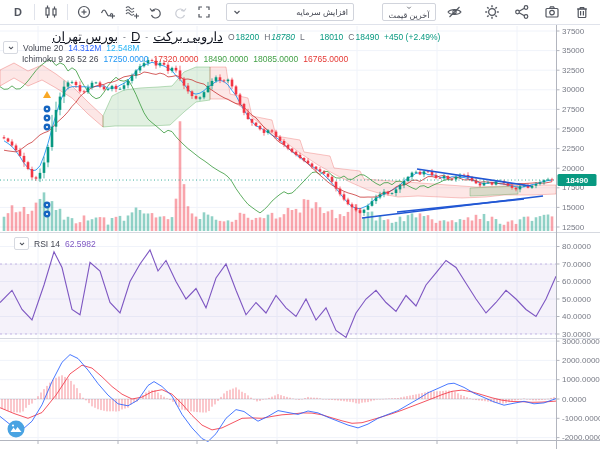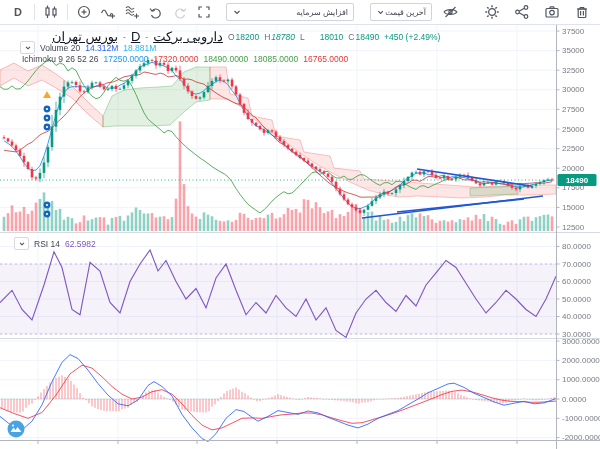--- a/index.html
+++ b/index.html
@@ -85,21 +85,21 @@
         <polyline points="13,10 13,13 10,13"></polyline>
           <polyline points="6,13 3,13 3,10"></polyline>
       </svg>
     </div>
     <div class="dd" style="width:128px;margin-left:10px;">
       <svg class="icn" width="10" height="10" viewBox="0 0 10 10" fill="none" stroke="#51555e" stroke-width="1.2">
           <polyline points="2.5,4 5,6.5 7.5,4"></polyline>
         </svg>
       <span class="lbl">افزایش سرمایه</span>
     </div>
-    <div class="dd" style="width:62px;margin-left:16px;">
+    <div class="dd" style="width:54px;margin-left:28px;flex-direction:column;">
       <svg class="icn" width="10" height="10" viewBox="0 0 10 10" fill="none" stroke="#51555e" stroke-width="1.2">
           <polyline points="2.5,4 5,6.5 7.5,4"></polyline>
         </svg>
       <span class="lbl">آخرین قیمت</span>
     </div>
     <div class="tbtn" style="margin-left:8px;">
       <svg class="icn" width="17" height="16" viewBox="0 0 17 16" fill="none" stroke="#51555e" stroke-width="1.1">
         <path d="M2,8 C4.5,4.8 12.5,4.8 15,8 C12.5,11.2 4.5,11.2 2,8 Z"></path>
           <circle cx="8.5" cy="8" r="1.7"></circle>
           <line x1="3.5" y1="13" x2="13.5" y2="3"></line>
@@ -903,29 +903,29 @@
     <span class="v" style="color:#6a6d78;">O</span>
       <span style="color:#089981;margin-left:1px;">18200</span>
     <span class="v" style="color:#6a6d78;">H</span>
       <span style="color:#089981;margin-left:1px;font-style:italic;">18780</span>
     <span class="v" style="color:#6a6d78;">L</span>
       <span style="color:#089981;margin-left:15px;">18010</span>
     <span class="v" style="color:#6a6d78;">C</span>
       <span style="color:#089981;margin-left:1px;">18490</span>
     <span class="v" style="color:#089981;">+450 (+2.49%)</span>
   </div>
-  <div class="legend" style="left:20px;top:41px;">
+  <div class="legend" style="left:3px;top:41px;">
     <span class="chevbox">
       <svg width="8" height="8" viewBox="0 0 10 10" fill="none" stroke="#51555e" stroke-width="1.4">
           <polyline points="2.5,3.5 5,6 7.5,3.5"></polyline>
         </svg>
     </span>
     <span>Volume 20</span>
     <span class="v" style="color:#2962ff;">14.312M</span>
-    <span class="v" style="color:#29b6f6;">18.881M</span>
+    <span class="v" style="color:#29b6f6;">12.548M</span>
   </div>
   <div class="legend" style="left:22px;top:54px;justify-content:flex-end;">
     <span>Ichimoku 9 26 52 26</span>
     <span class="v" style="color:#2196f3;">17250.0000</span>
     <span class="v" style="color:#e53935;">17320.0000</span>
     <span class="v" style="color:#43a047;">18490.0000</span>
     <span class="v" style="color:#43a047;">18085.0000</span>
     <span class="v" style="color:#e53935;">16765.0000</span>
   </div>
 

